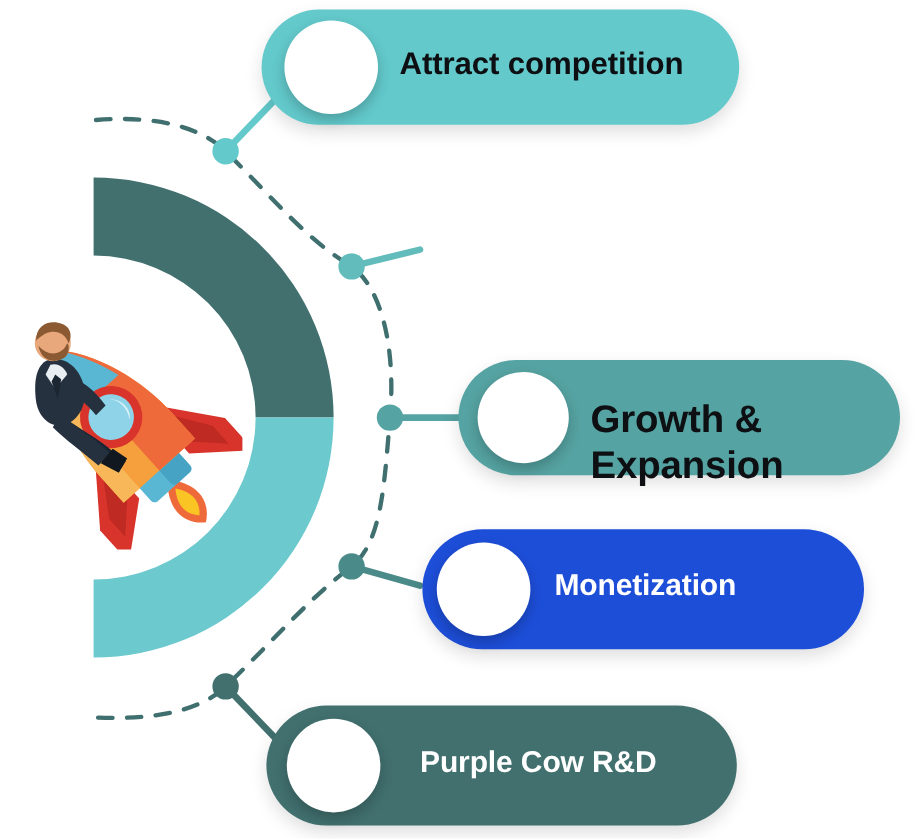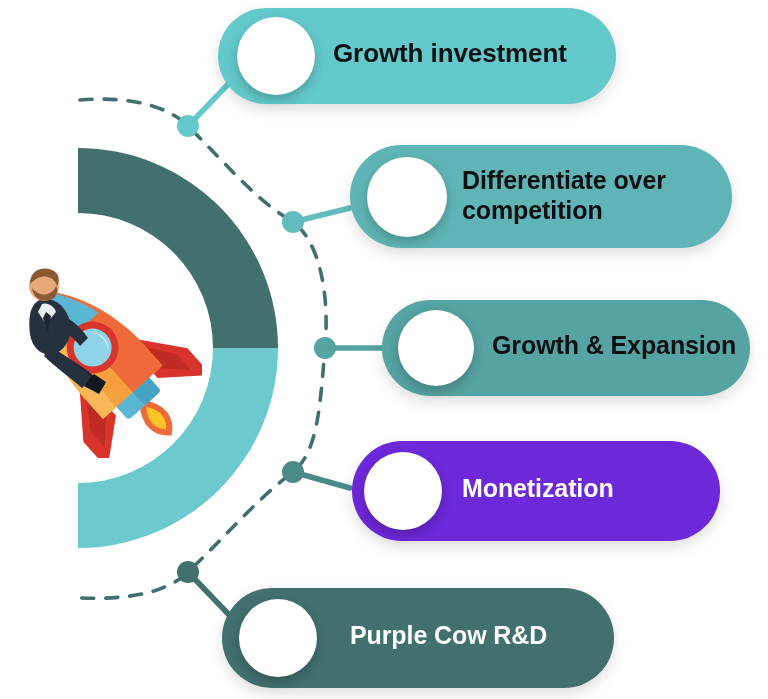--- a/index.html
+++ b/index.html
@@ -128,35 +128,30 @@
       <circle cx="34" cy="32" r="15" fill="#e8a87c"></circle>
       <path d="M20 30 C 20 16, 32 12, 42 16 C 50 19, 50 28, 47 32 C 45 24, 36 20, 28 24 C 23 27, 21 29, 20 30 Z" fill="#8c5a32"></path>
       <path d="M22 34 C 24 46, 34 50, 44 44 C 48 40, 48 34, 46 32 C 42 42, 30 44, 22 34 Z" fill="#8c5a32"></path>
       <path d="M40 92 C 54 102, 70 112, 82 124 L 72 134 C 58 122, 44 112, 34 102 Z" fill="#26313f"></path>
       <path d="M82 122 L 95 130 L 89 140 L 74 132 Z" fill="#12181f"></path>
     </g>
   </svg>
 
   <div class="pill" style="left:218px; top:8px; width:398px; height:96px; background:#63c9cb;">
     <div class="pill-circle" style="left:19px; top:9px; width:78px; height:78px;"></div>
-    <div class="pill-label" style="left:115px; top:30px; font-size:26px; color:#0d0f12;">Growth investment</div>
+    <div class="pill-label" style="left:115px; top:30px; font-size:26px; color:#0d0f12;">Attract competition</div>
   </div>
 
-  <div class="pill" style="left:350px; top:145px; width:382px; height:103px; background:#5fb5b5;">
-    <div class="pill-circle" style="left:17px; top:12px; width:80px; height:80px;"></div>
-    <div class="pill-label" style="left:112px; top:21px; font-size:25px; color:#0d0f12;">Differentiate over
-competition</div>
-  </div>
 
   <div class="pill" style="left:382px; top:300px; width:368px; height:96px; background:#55a3a2;">
     <div class="pill-circle" style="left:16px; top:10px; width:76px; height:76px;"></div>
-    <div class="pill-label" style="left:110px; top:31px; font-size:25px; color:#0d0f12;">Growth &amp; Expansion</div>
+    <div class="pill-label" style="left:110px; top:31px; font-size:32px; color:#0d0f12;">Growth &amp; Expansion</div>
   </div>
 
-  <div class="pill" style="left:352px; top:441px; width:368px; height:100px; background:#6d28d9;">
+  <div class="pill" style="left:352px; top:441px; width:368px; height:100px; background:#1d4ed8;">
     <div class="pill-circle" style="left:12px; top:11px; width:78px; height:78px;"></div>
     <div class="pill-label" style="left:110px; top:33px; font-size:25px; color:#ffffff;">Monetization</div>
   </div>
 
   <div class="pill" style="left:222px; top:588px; width:392px; height:100px; background:#41706f;">
     <div class="pill-circle" style="left:17px; top:11px; width:78px; height:78px;"></div>
     <div class="pill-label" style="left:128px; top:33px; font-size:25px; color:#ffffff;">Purple Cow R&amp;D</div>
   </div>
 
 </div>

